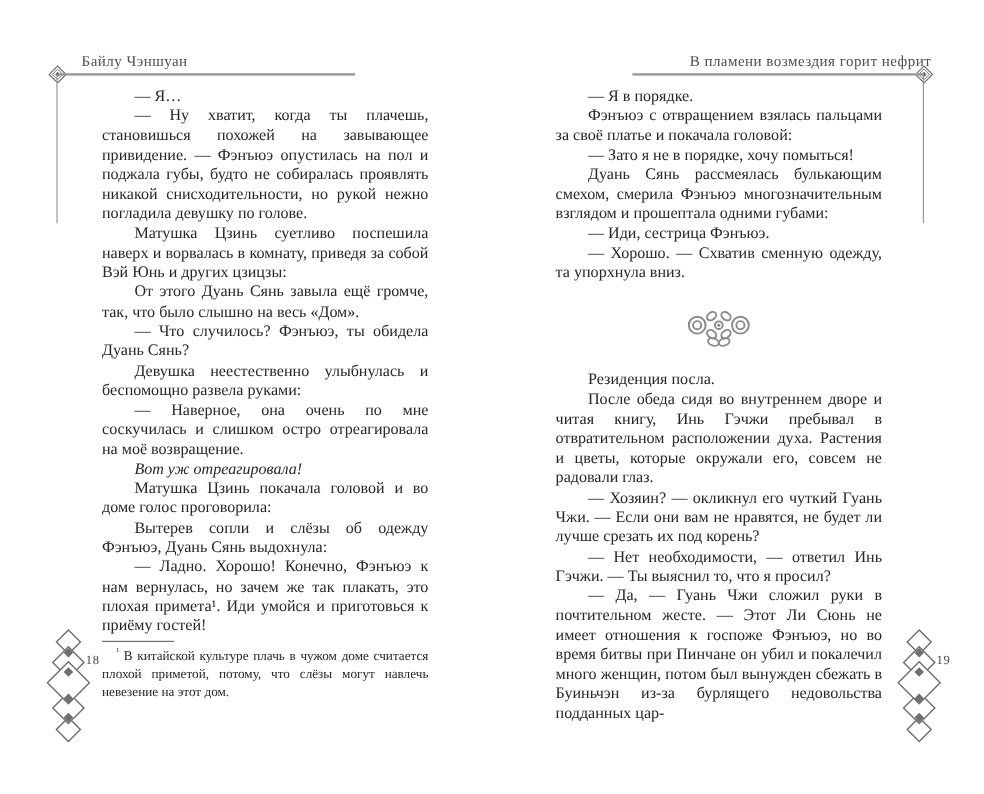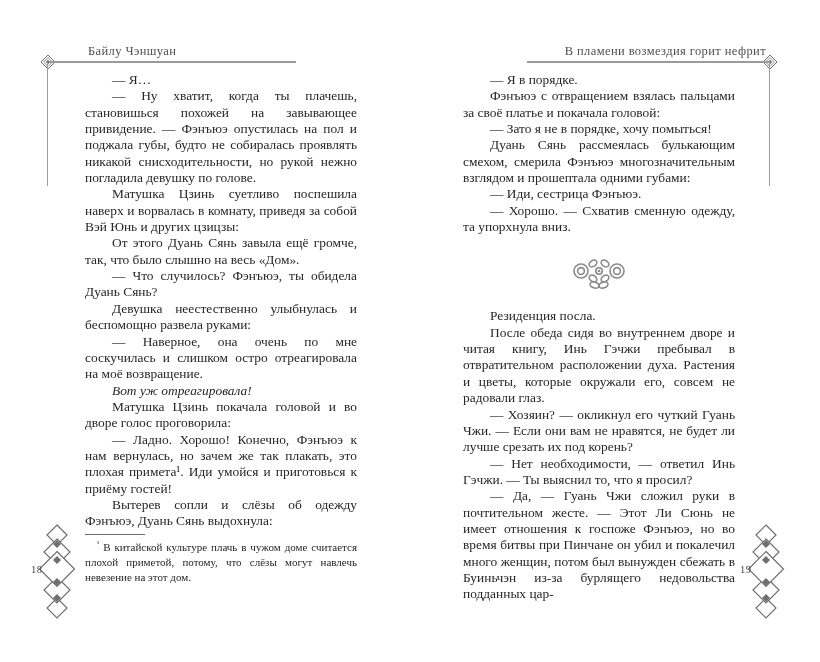--- a/index.html
+++ b/index.html
@@ -6,24 +6,24 @@
   body{
     width:820px;height:662px;background:#ffffff;
     font-family:"Liberation Serif","DejaVu Serif",serif;
     position:relative;overflow:hidden;
   }
   .spread{position:absolute;inset:0;background:var(--pageBg,#ffffff);}
 
   
   .running-header{
     position:absolute;top:44px;font-size:12.5px;letter-spacing:.4px;
-    color:var(--header,#4f4f4f);white-space:nowrap;margin-left:20px;
+    color:var(--header,#4f4f4f);white-space:nowrap;
   }
   .rh-left{left:68px;}
-  .rh-right{right:54px;}
+  .rh-right{right:44px;}
 
   
   .rule{position:absolute;top:61px;height:1.5px;background:var(--rule,#9a9a9a);}
   .rule-left{left:49px;width:247px;}
   .rule-right{left:527px;width:243px;}
   .vline{position:absolute;top:62px;width:1px;height:124px;background:var(--rule,#9a9a9a);}
   .vline-left{left:47px;}
   .vline-right{left:769px;}
   .corner{position:absolute;top:54px;width:16px;height:16px;}
   .corner-left{left:40px;}
@@ -51,21 +51,21 @@
   .fn-sep{width:60px;height:1px;background:#6f6f6f;margin:0 0 5px 0;}
   .fn-text{margin:0;text-indent:12px;}
   .fn-text sup{font-size:.68em;line-height:0;}
 
   
   .stack{position:absolute;top:514px;width:52px;height:116px;}
   .stack-left{left:31px;}
   .stack-right{left:740px;}
   .stack svg{position:absolute;inset:0;width:100%;height:100%;}
   .stack .num{
-    position:absolute;left:0;top:50px;width:100%;text-align:left;
+    position:absolute;left:0;top:31px;width:100%;text-align:right;
     font-size:10.5px;color:#4a4a4a;letter-spacing:.5px;
   }
 </style>
 </head>
 <body>
 
 <div class="spread">
 
   <section>
     <span class="running-header rh-left">Байлу Чэншуан</span>
@@ -82,23 +82,23 @@
 
     <div class="page-body body-left">
         <p class="para">— Я…</p>
         <p class="para">— Ну хватит, когда ты плачешь, становишься похожей на завывающее привидение. — Фэнъюэ опустилась на пол и поджала губы, будто не собиралась проявлять никакой снисходительности, но рукой нежно погладила девушку по голове.</p>
         <p class="para">Матушка Цзинь суетливо поспешила наверх и ворвалась в комнату, приведя за собой Вэй Юнь и других цзицзы:</p>
         <p class="para">От этого Дуань Сянь завыла ещё громче, так, что было слышно на весь «Дом».</p>
         <p class="para">— Что случилось? Фэнъюэ, ты обидела Дуань Сянь?</p>
         <p class="para">Девушка неестественно улыбнулась и беспомощно развела руками:</p>
         <p class="para">— Наверное, она очень по мне соскучилась и слишком остро отреагировала на моё возвращение.</p>
         <p class="para italic">Вот уж отреагировала!</p>
-        <p class="para">Матушка Цзинь покачала головой и во дворе голос проговорила:</p>
+        <p class="para">Матушка Цзинь покачала головой и во доме голос проговорила:</p>
+        <p class="para">Вытерев сопли и слёзы об одежду Фэнъюэ, Дуань Сянь выдохнула:</p>
         <p class="para">— Ладно. Хорошо! Конечно, Фэнъюэ к нам вернулась, но зачем же так плакать, это плохая примета¹. Иди умойся и приготовься к приёму гостей!</p>
-        <p class="para">Вытерев сопли и слёзы об одежду Фэнъюэ, Дуань Сянь выдохнула:</p>
       </div>
 
     <div class="footnote">
       <div class="fn-sep"></div>
       <p class="fn-text"><sup>¹</sup> <span>В китайской культуре плачь в чужом доме считается плохой приметой, потому, что слёзы могут навлечь невезение на этот дом.</span></p>
     </div>
 
     <div class="stack stack-left">
       <svg viewBox="0 0 52 98">
         <g fill="#ffffff" stroke="#6f6f6f" stroke-width="1.2">

